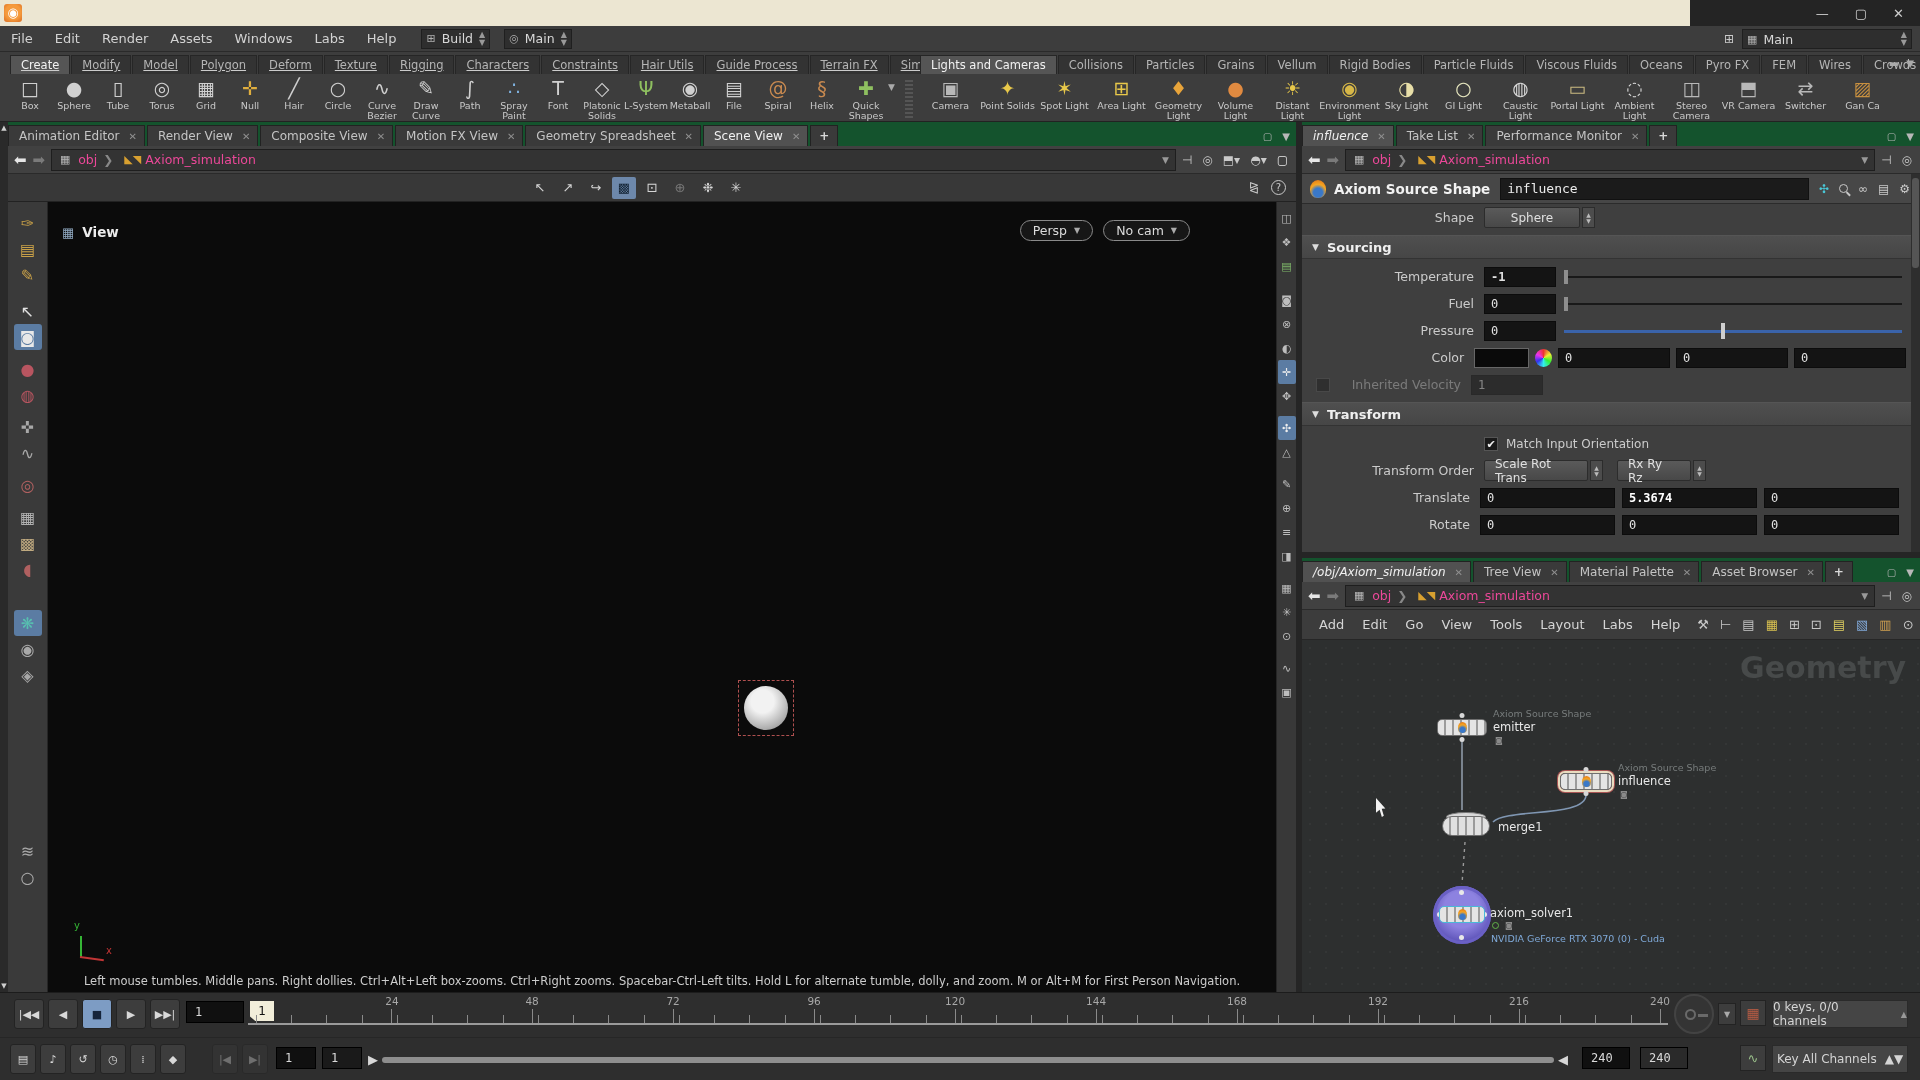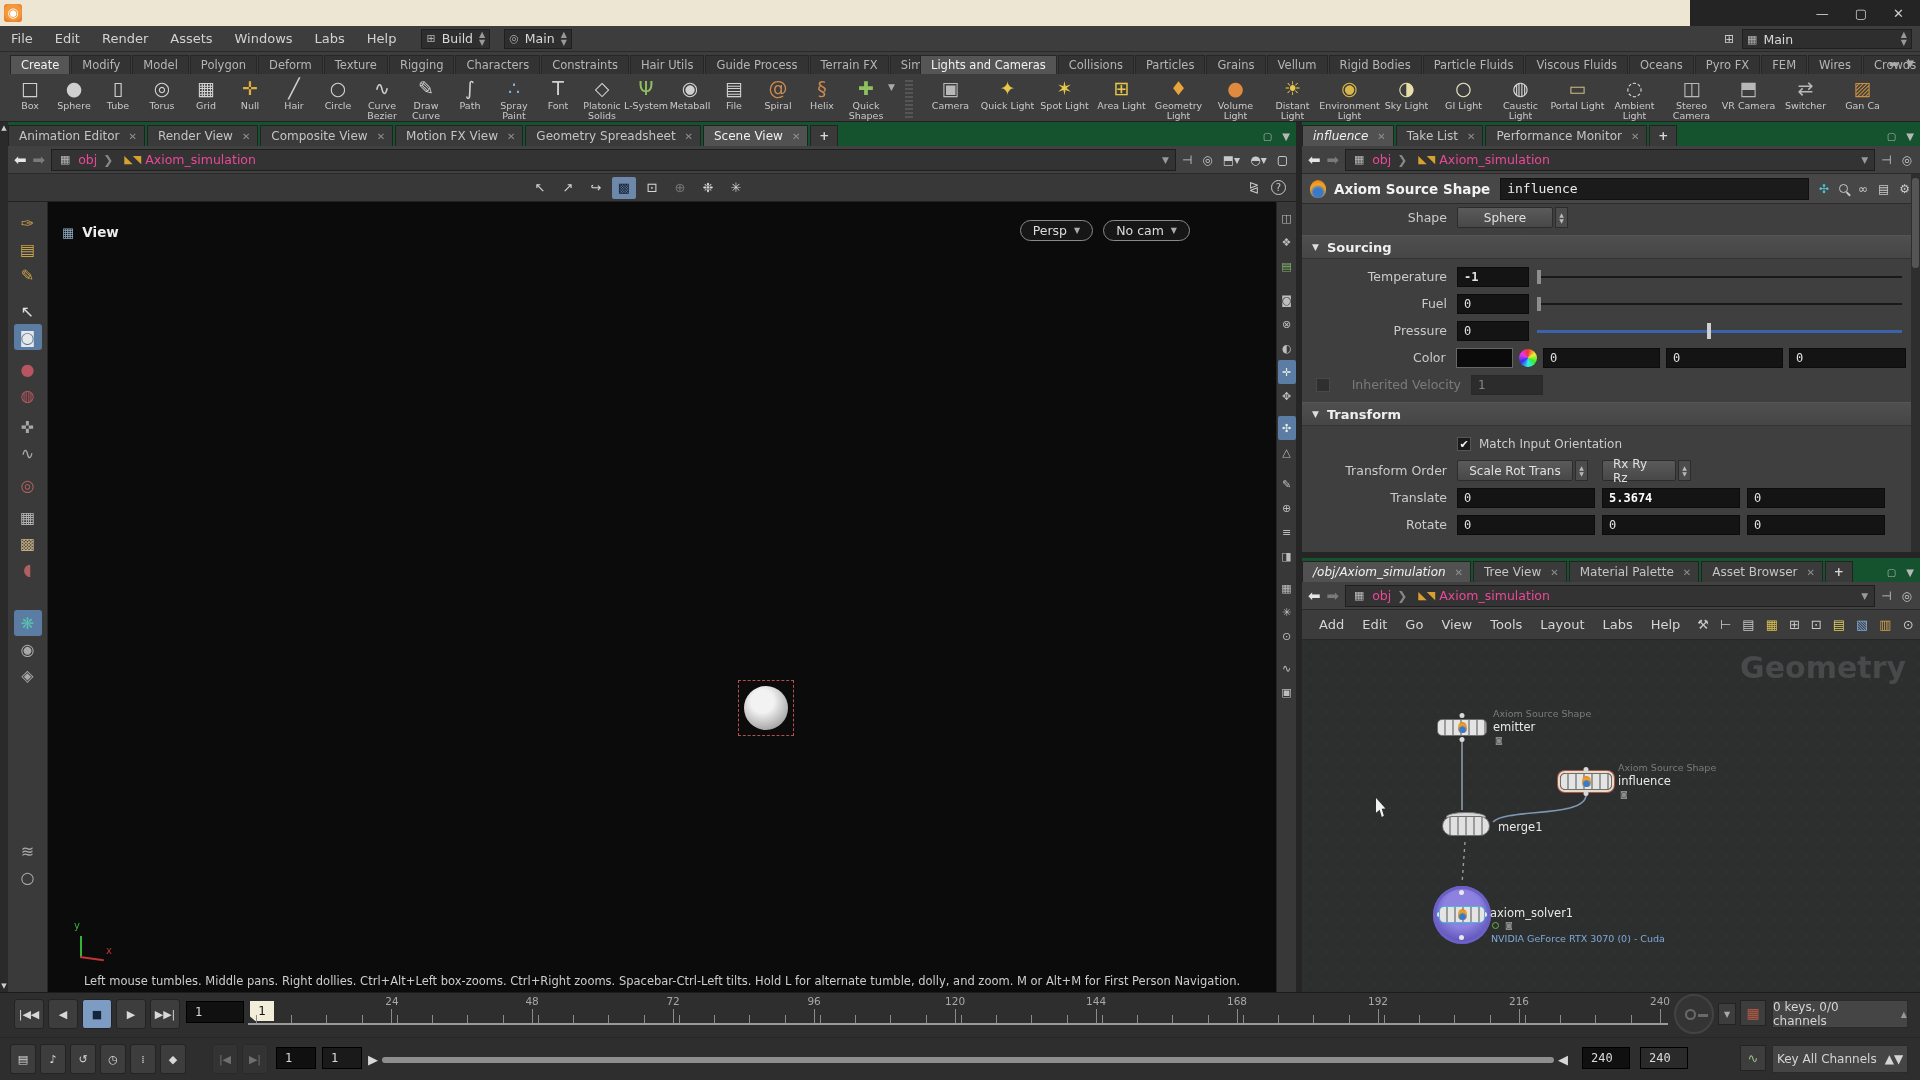--- a/index.html
+++ b/index.html
@@ -24,21 +24,21 @@
     background:#3d3d3d; display:flex; align-items:center; border-bottom:1px solid #2a2a2a;}
   .menu-item { padding:0 11px; color:#d2d2d2; font-size:13px; height:26px; line-height:26px;}
   .combo { display:flex; align-items:center; background:#2e2e2e; border:1px solid #1f1f1f;
     height:20px; margin-left:14px; padding:0 4px; color:#d8d8d8; gap:6px; font-size:12.5px;}
   .combo .cicon { color:#b0b0b0; font-size:11px; }
   .combo .spin { color:#999; font-size:8px; line-height:8px; display:flex; flex-direction:column; }
   .menu-right { position:absolute; right:8px; top:3px; display:flex; align-items:center; gap:8px;}
   
   .shelf { position:absolute; left:0; top:52px; width:1920px; height:70px; background:#3d3d3d; border-bottom:1px solid #222;}
   .shelf-tabs { position:absolute; top:4px; height:18px; display:flex; align-items:flex-end; }
-  .shelf-tabs.left { left:10px; } .shelf-tabs.right { left:920px; }
+  .shelf-tabs.left { left:10px;text-decoration:underline; } .shelf-tabs.right { left:920px; }
   .stab { background:#333; border:1px solid #262626; border-bottom:none; color:#b5b5b5;
     padding:2px 10px 2px; font-size:11.5px; margin-right:1px; white-space:nowrap;}
   .stab.active { background:#555; color:#f2f2f2; }
   .shelf-tools { position:absolute; top:24px; height:46px; display:flex; align-items:flex-start;}
   .shelf-tools.left { left:8px; } .shelf-tools.right { left:922px; }
   .tool { width:44px; display:flex; flex-direction:column; align-items:center; }
   .shelf-tools.right .tool { width:57px; }
   .ticon { height:24px; font-size:19px; line-height:24px; }
   .tlabel { font-size:9.5px; line-height:10px; text-align:center; color:#c9c9c9; margin-top:1px;}
   .shelf-sep { position:absolute; left:905px; top:26px; width:8px; height:40px;
@@ -112,21 +112,21 @@
   .param-pane { position:absolute; left:1302px; top:174px; width:618px; height:378px; background:#3f3f3f; overflow:hidden;}
   .param-header { height:30px; background:#474747; border-bottom:1px solid #2b2b2b; display:flex; align-items:center; padding-left:8px;}
   .flame-icon { width:16px; height:18px; margin-right:8px;
     background:radial-gradient(circle at 50% 70%, #3a78c8 0 30%, #f5a623 55%, #e06a10 100%); border-radius:50% 50% 45% 45%;}
   .ph-title { color:#f2f2f2; font-weight:bold; font-size:13.5px; margin-right:10px; white-space:nowrap;}
   .ph-name { flex:1; height:22px; background:#1b1b1b; color:#ececec;
     font-family:"DejaVu Sans Mono","Liberation Mono",monospace; font-size:13px; padding:2px 6px; border:1px solid #111;}
   .ph-icons { display:flex; gap:10px; align-items:center; padding:0 10px; }
   .params { position:relative; }
   .prow { display:flex; align-items:center; height:27px; padding-right:14px;}
-  .plabel { width:155px; text-align:right; color:#cbcbcb; font-size:12.5px; padding-right:10px; white-space:nowrap;}
+  .plabel { width:182px; text-align:right; color:#cbcbcb; font-size:12.5px; padding-right:10px; white-space:nowrap;}
   .pfield { background:#141414; border:1px solid #0c0c0c; color:#e2e2e2; height:20px;
     font-size:12px; padding:2px 6px; font-family:"DejaVu Sans Mono","Liberation Mono",monospace;}
   .pfield.w72 { width:72px; } .pfield.w118 { width:118px; } .pfield.w138 { width:138px; margin-right:7px;}
   .dropdown { background:linear-gradient(#5a5a5a,#484848); border:1px solid #2c2c2c; border-radius:2px;
     color:#e0e0e0; font-size:12px; height:21px; display:flex; align-items:center; justify-content:center; padding:0 10px;}
   .spinner { width:13px; height:21px; background:#4c4c4c; border:1px solid #2c2c2c; margin-left:2px;
     display:flex; flex-direction:column; align-items:center; justify-content:center; color:#bbb; font-size:6px; line-height:6px;}
   .section-hdr { height:24px; background:linear-gradient(#4f4f4f,#464646); border-top:1px solid #555;
     border-bottom:1px solid #333; display:flex; align-items:center; padding-left:10px; gap:8px; margin:4px 0;}
   .section-hdr .tri { font-size:9px; color:#ddd; }
@@ -382,21 +382,21 @@
         <span class="stab">Wires</span>
         <span class="stab">Crowds</span>
       </div>
     <div class="shelf-tools right" id="shelf-tools-right">
         <div class="tool">
           <div class="ticon" style="color: rgb(184, 184, 184);">▣</div>
           <div class="tlabel">Camera</div>
         </div>
         <div class="tool">
           <div class="ticon" style="color: rgb(232, 200, 74);">✦</div>
-          <div class="tlabel">Quick Light</div>
+          <div class="tlabel">Point Solids</div>
         </div>
         <div class="tool">
           <div class="ticon" style="color: rgb(232, 200, 74);">✶</div>
           <div class="tlabel">Spot Light</div>
         </div>
         <div class="tool">
           <div class="ticon" style="color: rgb(232, 200, 74);">⊞</div>
           <div class="tlabel">Area Light</div>
         </div>
         <div class="tool">
@@ -715,21 +715,21 @@
         <span class="tri">▼</span>
         <span class="txt">Transform</span>
       </div>
       <div class="prow">
         <span class="plabel"></span>
         <span class="checkbox">✔</span>
         <span>Match Input Orientation</span>
       </div>
       <div class="prow">
         <span class="plabel">Transform Order</span>
-        <span class="dropdown" style="width:116px">Scale Rot Trans</span>
+        <span class="dropdown" style="width:104px">Scale Rot Trans</span>
         <span class="spinner">
             <span>▲</span>
             <span>▼</span>
           </span>
         <span class="dropdown" style="width:74px;margin-left:14px">Rx Ry Rz</span>
         <span class="spinner">
             <span>▲</span>
             <span>▼</span>
           </span>
       </div>

